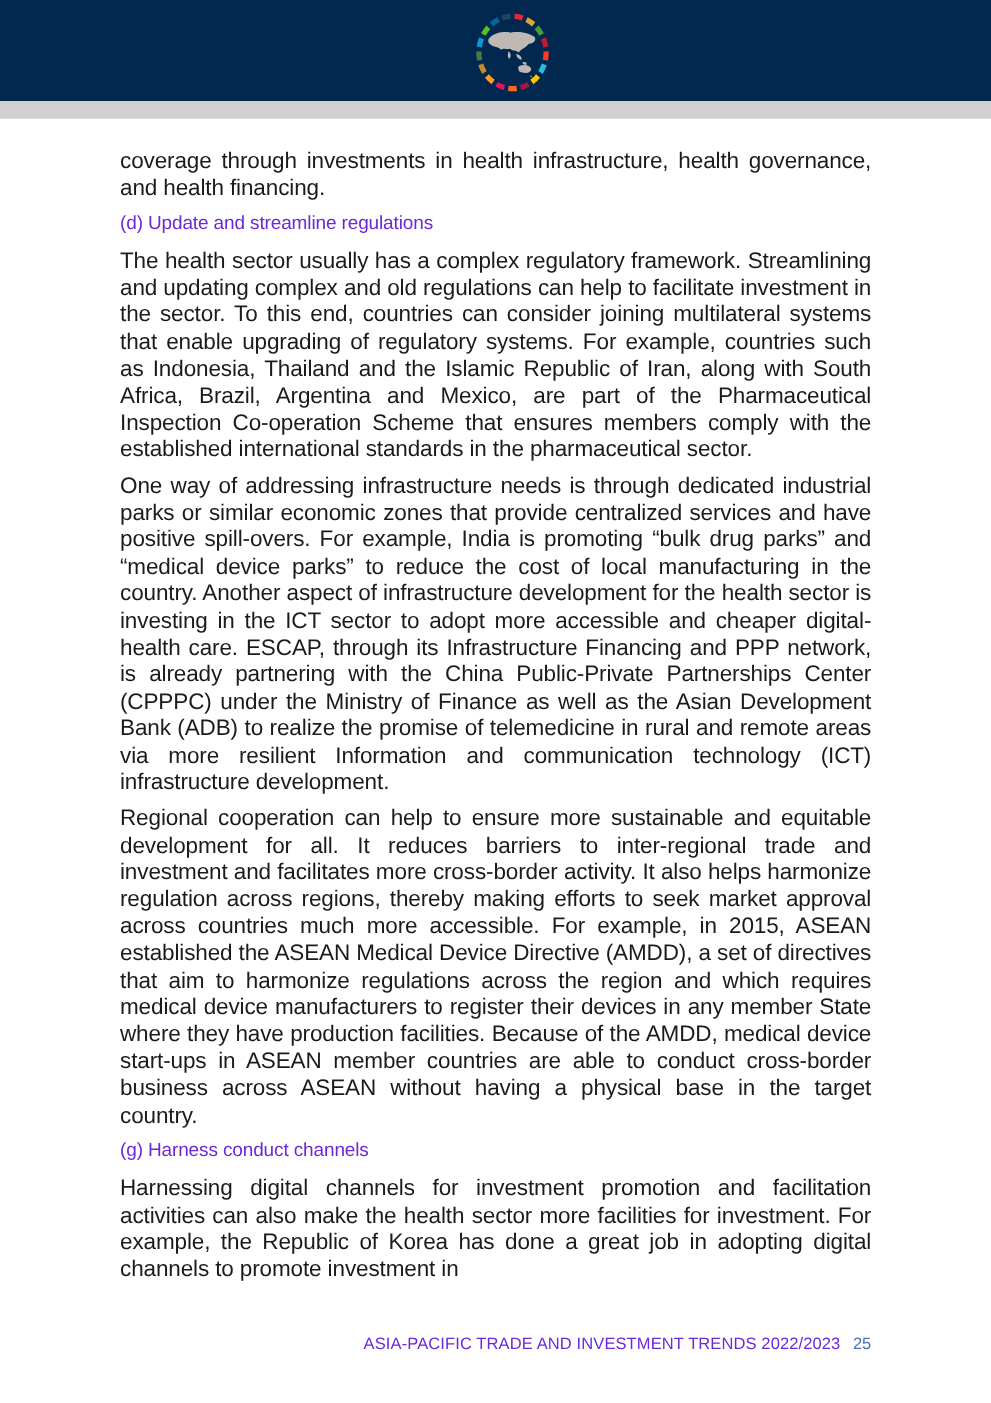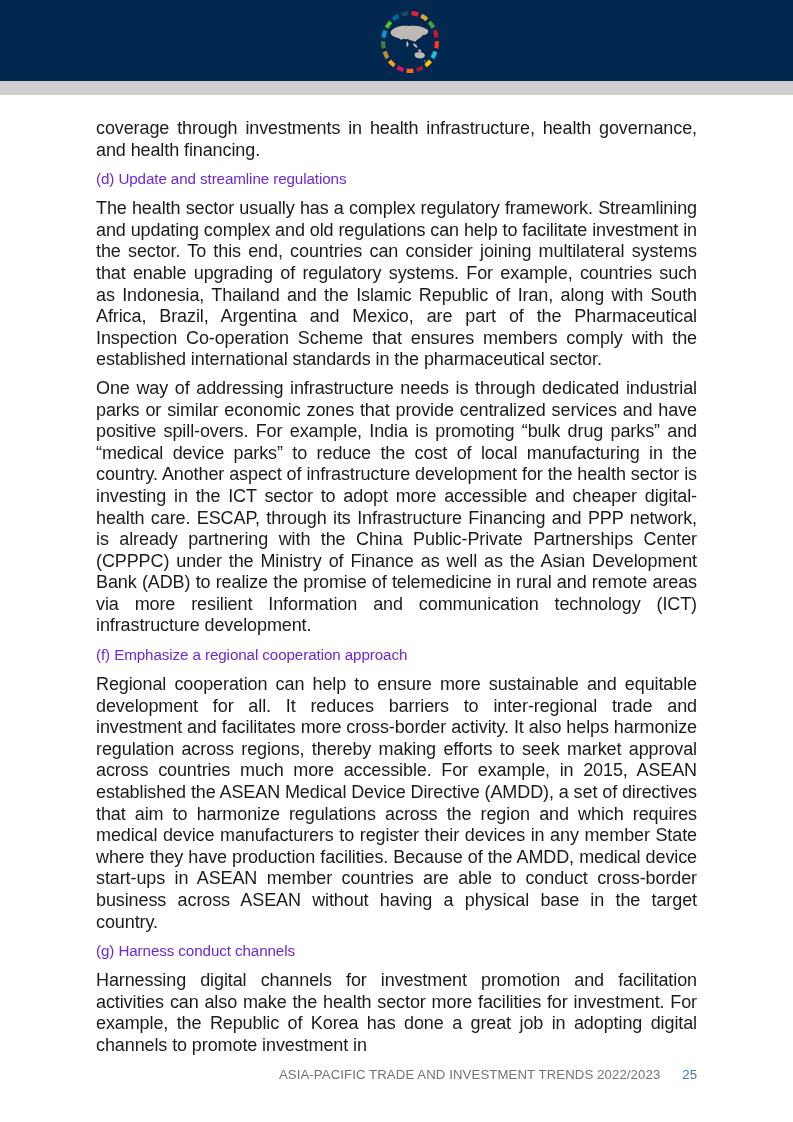--- a/index.html
+++ b/index.html
@@ -59,27 +59,27 @@
     }
     .footer {
       position: absolute;
       right: 96px;
       top: 1066px;
       font-size: 13.2px;
       line-height: 18px;
       white-space: nowrap;
     }
     .footer-title {
-      color: #737373;
+      color: #6d28d9;
       letter-spacing: 0.1px;
       text-align: right;
     }
     .footer-page {
       color: #4a73b5;
-      margin-left: 22px;
+      margin-left: 10px;
     }
   </style>
 </head>
 <body>
 
 <div class="header-band"></div>
 <div class="header-stripe"></div>
 
 <svg class="logo" viewBox="0 0 66 66">
   <g id="ring">
@@ -112,21 +112,20 @@
 </svg>
 
 <div class="content">
   <p class="para">coverage through investments in health infrastructure, health governance, and health financing.</p>
 
   <p class="section-heading">(d) Update and streamline regulations</p>
   <p class="para">The health sector usually has a complex regulatory framework. Streamlining and updating complex and old regulations can help to facilitate investment in the sector. To this end, countries can consider joining multilateral systems that enable upgrading of regulatory systems. For example, countries such as Indonesia, Thailand and the Islamic Republic of Iran, along with South Africa, Brazil, Argentina and Mexico, are part of the Pharmaceutical Inspection Co-operation Scheme that ensures members comply with the established international standards in the pharmaceutical sector.</p>
 
   <p class="para">One way of addressing infrastructure needs is through dedicated industrial parks or similar economic zones that provide centralized services and have positive spill-overs. For example, India is promoting “bulk drug parks” and “medical device parks” to reduce the cost of local manufacturing in the country. Another aspect of infrastructure development for the health sector is investing in the ICT sector to adopt more accessible and cheaper digital-health care.  ESCAP, through its Infrastructure Financing and PPP network, is already partnering with the China Public-Private Partnerships Center (CPPPC) under the Ministry of Finance as well as the Asian Development Bank (ADB) to realize the promise of telemedicine in rural and remote areas via more resilient Information and communication technology (ICT) infrastructure development.</p>
 
-  <p class="section-heading">(f) Emphasize a regional cooperation approach</p>
   <p class="para">Regional cooperation can help to ensure more sustainable and equitable development for all. It reduces barriers to inter-regional trade and investment and facilitates more cross-border activity. It also helps harmonize regulation across regions, thereby making efforts to seek market approval across countries much more accessible. For example, in 2015, ASEAN established the ASEAN Medical Device Directive (AMDD), a set of directives that aim to harmonize regulations across the region and which requires medical device manufacturers to register their devices in any member State where they have production facilities. Because of the AMDD, medical device start-ups in ASEAN member countries are able to conduct cross-border business across ASEAN without having a physical base in the target country.</p>
 
   <p class="section-heading">(g) Harness conduct channels</p>
   <p class="para">Harnessing digital channels for investment promotion and facilitation activities can also make the health sector more facilities for investment. For example, the Republic of Korea has done a great job in adopting digital channels to promote investment in</p>
 </div>
 
 <div class="footer">
   <span class="footer-title">ASIA-PACIFIC TRADE AND INVESTMENT TRENDS 2022/2023</span><span class="footer-page">25</span>
 </div>
 

